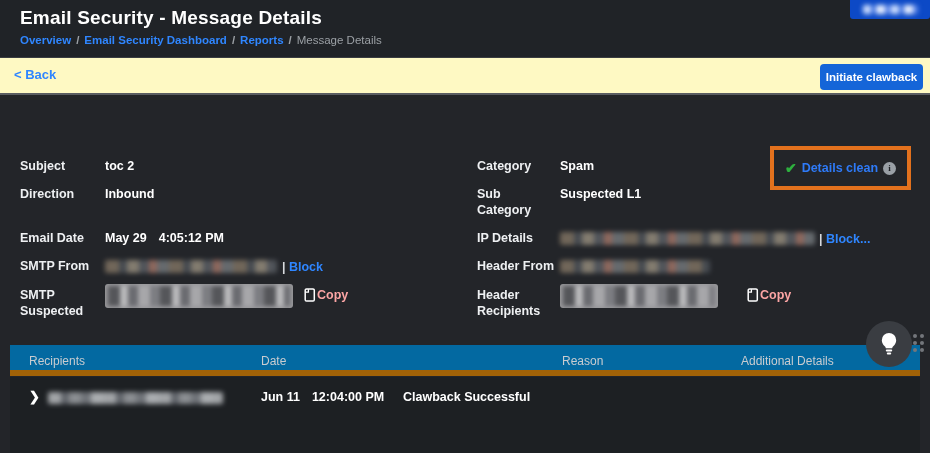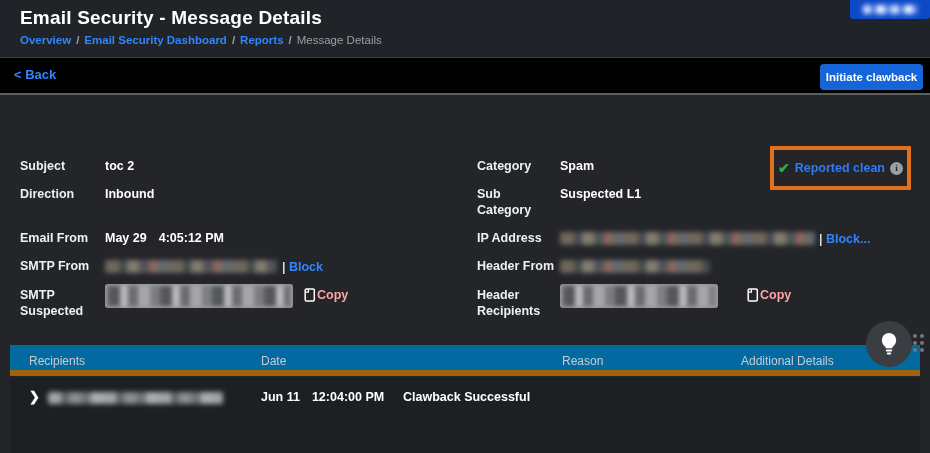--- a/index.html
+++ b/index.html
@@ -14,21 +14,21 @@
   .page-title { position:absolute; left:20px; top:7px; font-size:19px; font-weight:bold; color:#ffffff; letter-spacing:.2px; }
   .breadcrumb { position:absolute; left:20px; top:34px; font-size:11.5px; font-weight:600; }
   .breadcrumb a { color:#2f86ff; text-decoration:none; }
   .crumb-sep { color:#9ba0a5; margin:0 5px; }
   .crumb-current { color:#9ba0a5; font-weight:500; }
   .topright-btn { position:absolute; left:850px; top:0; width:80px; height:19px; background:#0c49c6; border-radius:0 0 3px 3px; overflow:hidden; cursor:pointer; }
   .topright-btn .redact-strip { position:absolute; left:13px; top:5px; width:55px; height:9px; border-radius:2px; filter:blur(2.5px);
     background:repeating-linear-gradient(90deg,#cfe0ff 0 8px,#3b6fe0 8px 13px,#e8f0ff 13px 22px,#5c86e8 22px 28px); }
   .divider1 { position:absolute; left:0; top:57px; width:930px; height:1px; background:#3a3d41; }
   
-  .back-bar { position:absolute; left:0; top:58px; width:930px; height:35px; background:#000000; }
+  .back-bar { position:absolute; left:0; top:58px; width:930px; height:35px; background:#fef9c3; }
   .back-link { position:absolute; left:14px; top:9px; color:#2f86ff; font-size:13px; font-weight:600; text-decoration:none; cursor:pointer; }
   .clawback-btn { position:absolute; left:820px; top:6px; width:103px; height:26px; background:#1565d8; border:none; border-radius:4px;
     color:#ffffff; font-family:"Liberation Sans",sans-serif; font-size:11.5px; font-weight:bold; cursor:pointer; }
   .divider2 { position:absolute; left:0; top:93px; width:930px; height:2px; background:#5a5d62; }
   
   .tab-bar { position:absolute; left:7px; top:97px; height:28px; width:301px; background:#3a3d41; border-radius:7px;
     display:flex; align-items:center; padding:0 3px; }
   .tab { color:#e8eaec; font-size:12.5px; font-weight:bold; padding:5px 12px; border-radius:5px; cursor:pointer; white-space:nowrap; }
   .tab.active { background:#1161cf; color:#ffffff; }
   
@@ -90,21 +90,21 @@
   </div>
   <div class="divider2"></div>
 
 
   <div class="field-label" style="left:20px; top:158px;">Subject</div>
   <div class="field-value" style="left:105px; top:158px;">toc 2</div>
 
   <div class="field-label" style="left:20px; top:186px;">Direction</div>
   <div class="field-value" style="left:105px; top:186px;">Inbound</div>
 
-  <div class="field-label" style="left:20px; top:230px;">Email From</div>
+  <div class="field-label" style="left:20px; top:230px;">Email Date</div>
   <div class="field-value" style="left:105px; top:230px;">
     <span>May 29</span><span class="time-gap"></span><span>4:05:12 PM</span>
   </div>
 
   <div class="field-label" style="left:20px; top:258px;">SMTP From</div>
   <div class="redact-text" style="left:105px; top:260px; width:172px;"></div>
   <div class="field-value" style="left:282px; top:259px;">
     <span class="pipe">|</span>
     <a class="block-link">Block</a>
   </div>
@@ -120,21 +120,21 @@
       </svg>
     <span>Copy</span>
   </button>
 
   <div class="field-label" style="left:477px; top:158px;">Category</div>
   <div class="field-value" style="left:560px; top:158px;">Spam</div>
 
   <div class="field-label" style="left:477px; top:186px;">Sub Category</div>
   <div class="field-value" style="left:560px; top:186px;">Suspected L1</div>
 
-  <div class="field-label" style="left:477px; top:230px;">IP Address</div>
+  <div class="field-label" style="left:477px; top:230px;">IP Details</div>
   <div class="redact-text" style="left:560px; top:232px; width:255px;"></div>
   <div class="field-value" style="left:819px; top:231px;">
     <span class="pipe">|</span>
     <a class="block-link">Block...</a>
   </div>
 
   <div class="field-label" style="left:477px; top:258px;">Header From</div>
   <div class="redact-text" style="left:560px; top:260px; width:150px;"></div>
 
   <div class="field-label" style="left:477px; top:287px;">Header Recipients</div>
@@ -144,21 +144,21 @@
   <button class="copy-btn" style="left:746px; top:288px;">
     <svg width="13" height="14" viewBox="0 0 13 14">
         <path d="M3.5 1 h6.5 a1.3 1.3 0 0 1 1.3 1.3 v9.4 a1.3 1.3 0 0 1 -1.3 1.3 h-6.5 a1.3 1.3 0 0 1 -1.3 -1.3 v-9.4 a1.3 1.3 0 0 1 1.3 -1.3 z" fill="none" stroke="#ffffff" stroke-width="1.5"></path>
         <path d="M2.4 4.2 h3 v-3" fill="none" stroke="#ffffff" stroke-width="1.3"></path>
       </svg>
     <span>Copy</span>
   </button>
 
   <div class="status-box">
     <span class="check-glyph">✔</span>
-    <span class="status-text">Reported clean</span>
+    <span class="status-text">Details clean</span>
     <span class="info-circle">i</span>
   </div>
 
   <div class="rcpt-table">
     <div class="tbl-head">
       <div class="col" style="left:19px;">Recipients</div>
       <div class="col" style="left:251px;">Date</div>
       <div class="col" style="left:393px;margin-top:24px;">Status</div>
       <div class="col" style="left:552px;">Reason</div>
       <div class="col" style="left:731px;">Additional Details</div>

